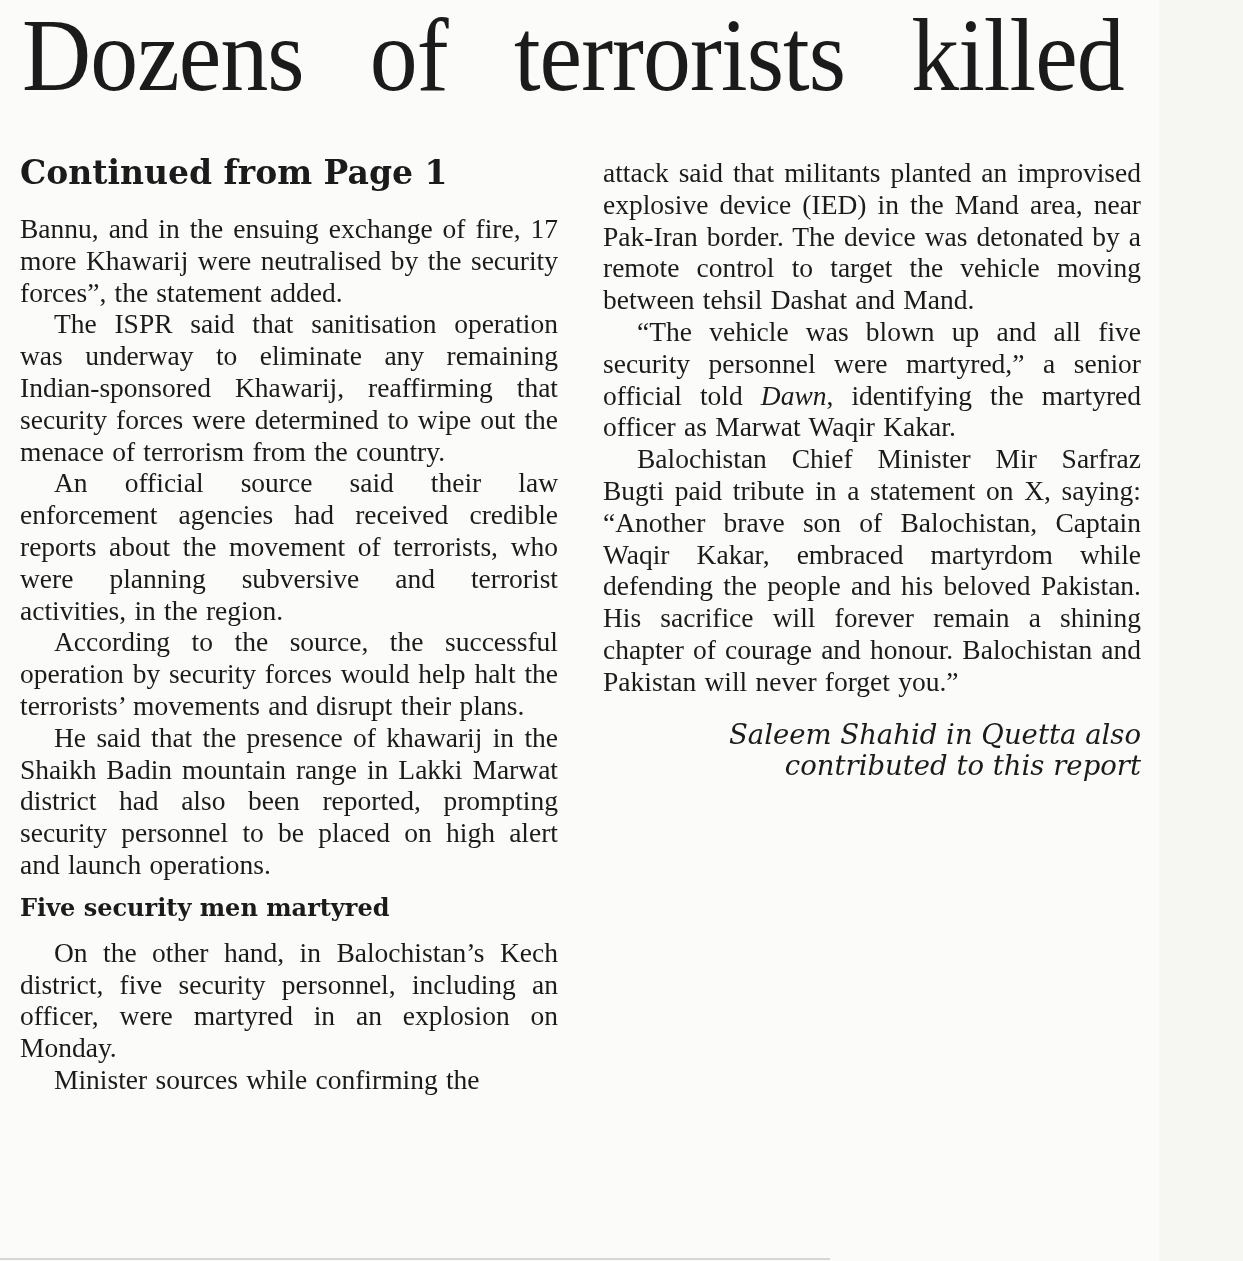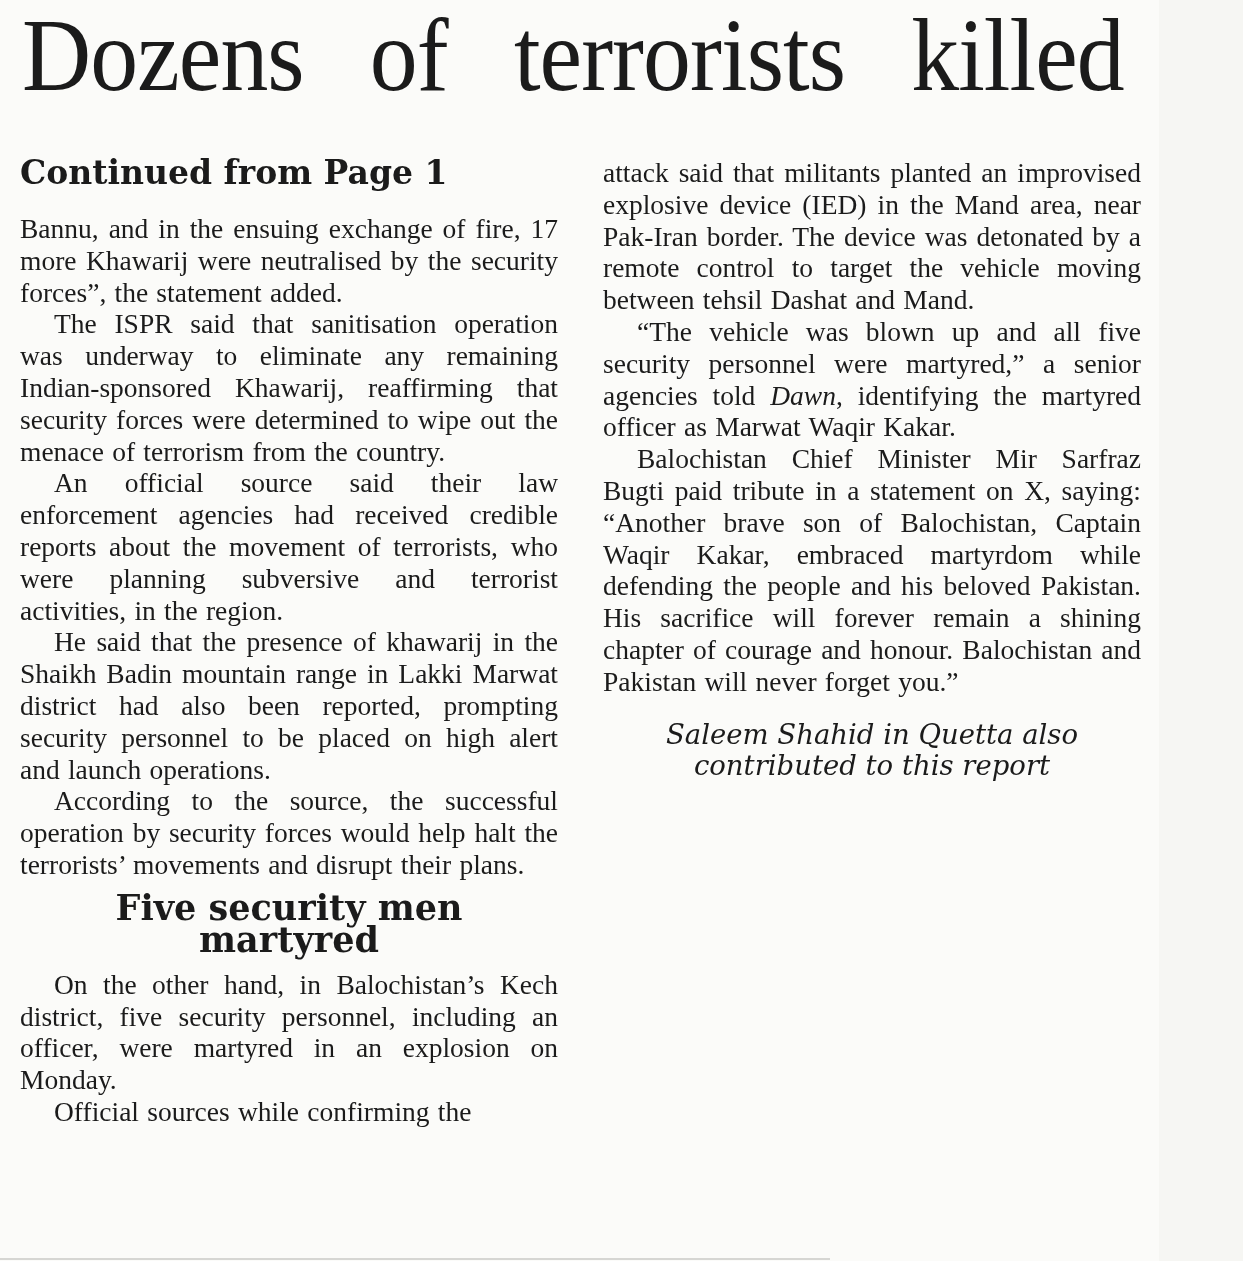--- a/index.html
+++ b/index.html
@@ -50,31 +50,30 @@
     font-size: 27.5px;
     line-height: 31.8px;
     text-align: justify;
     text-indent: 34px;
     word-spacing: 0.05em;
     font-family: Liberation Serif, serif;
   }
   .para.no-indent { text-indent: 0; }
   .subhead {
     margin: 11px 0 13px 0;
-    font-size: 35px;
+    font-size: 24px;
     line-height: 32px;
     font-weight: bold;
-    text-align: center;
   }
   .byline {
     margin: 21px 0 0 0;
     font-size: 27.5px;
     line-height: 31.8px;
     font-style: italic;
-    text-align: center;
+    text-align: right;
     text-indent: 0;
   }
   .scan-edge {
     position: absolute;
     left: 0; bottom: 1px;
     width: 830px; height: 2px;
     background: #c9c9c5;
     opacity: 0.75;
   }
 </style>
@@ -86,33 +85,33 @@
   <h1 class="headline">Dozens of terrorists killed</h1>
 
   <div class="columns">
 
     <div class="col">
       <p class="kicker">Continued from Page 1</p>
 
       <p class="para no-indent">Bannu, and in the ensuing exchange of fire, 17 more Khawarij were neutralised by the security forces”, the statement added.</p>
       <p class="para">The ISPR said that sanitisation operation was underway to eliminate any remaining Indian-sponsored Khawarij, reaffirming that security forces were determined to wipe out the menace of terrorism from the country.</p>
       <p class="para">An official source said their law enforcement agencies had received credible reports about the movement of terrorists, who were planning subversive and terrorist activities, in the region.</p>
+      <p class="para">According to the source, the successful operation by security forces would help halt the terrorists’ movements and disrupt their plans.</p>
       <p class="para">He said that the presence of khawarij in the Shaikh Badin mountain range in Lakki Marwat district had also been reported, prompting security personnel to be placed on high alert and launch operations.</p>
-      <p class="para">According to the source, the successful operation by security forces would help halt the terrorists’ movements and disrupt their plans.</p>
 
       <h2 class="subhead">Five security men martyred</h2>
 
       <p class="para">On the other hand, in Balochistan’s Kech district, five security personnel, including an officer, were martyred in an explosion on Monday.</p>
-      <p class="para">Official sources while confirming the</p>
+      <p class="para">Minister sources while confirming the</p>
     </div>
 
     <div class="col">
       <p class="para no-indent">attack said that militants planted an improvised explosive device (IED) in the Mand area, near Pak-Iran border. The device was detonated by a remote control to target the vehicle moving between tehsil Dashat and Mand.</p>
 
-      <p class="para"><span>“The vehicle was blown up and all five security personnel were martyred,” a senior agencies told </span><i>Dawn</i><span>, identifying the martyred officer as Marwat Waqir Kakar.</span></p>
+      <p class="para"><span>“The vehicle was blown up and all five security personnel were martyred,” a senior official told </span><i>Dawn</i><span>, identifying the martyred officer as Marwat Waqir Kakar.</span></p>
 
       <p class="para">Balochistan Chief Minister Mir Sarfraz Bugti paid tribute in a statement on X, saying: “Another brave son of Balochistan, Captain Waqir Kakar, embraced martyrdom while defending the people and his beloved Pakistan. His sacrifice will forever remain a shining chapter of courage and honour. Balochistan and Pakistan will never forget you.”</p>
 
       <p class="byline">Saleem Shahid in Quetta also contributed to this report</p>
     </div>
 
   </div>
 
   <div class="scan-edge"></div>
 </div>

